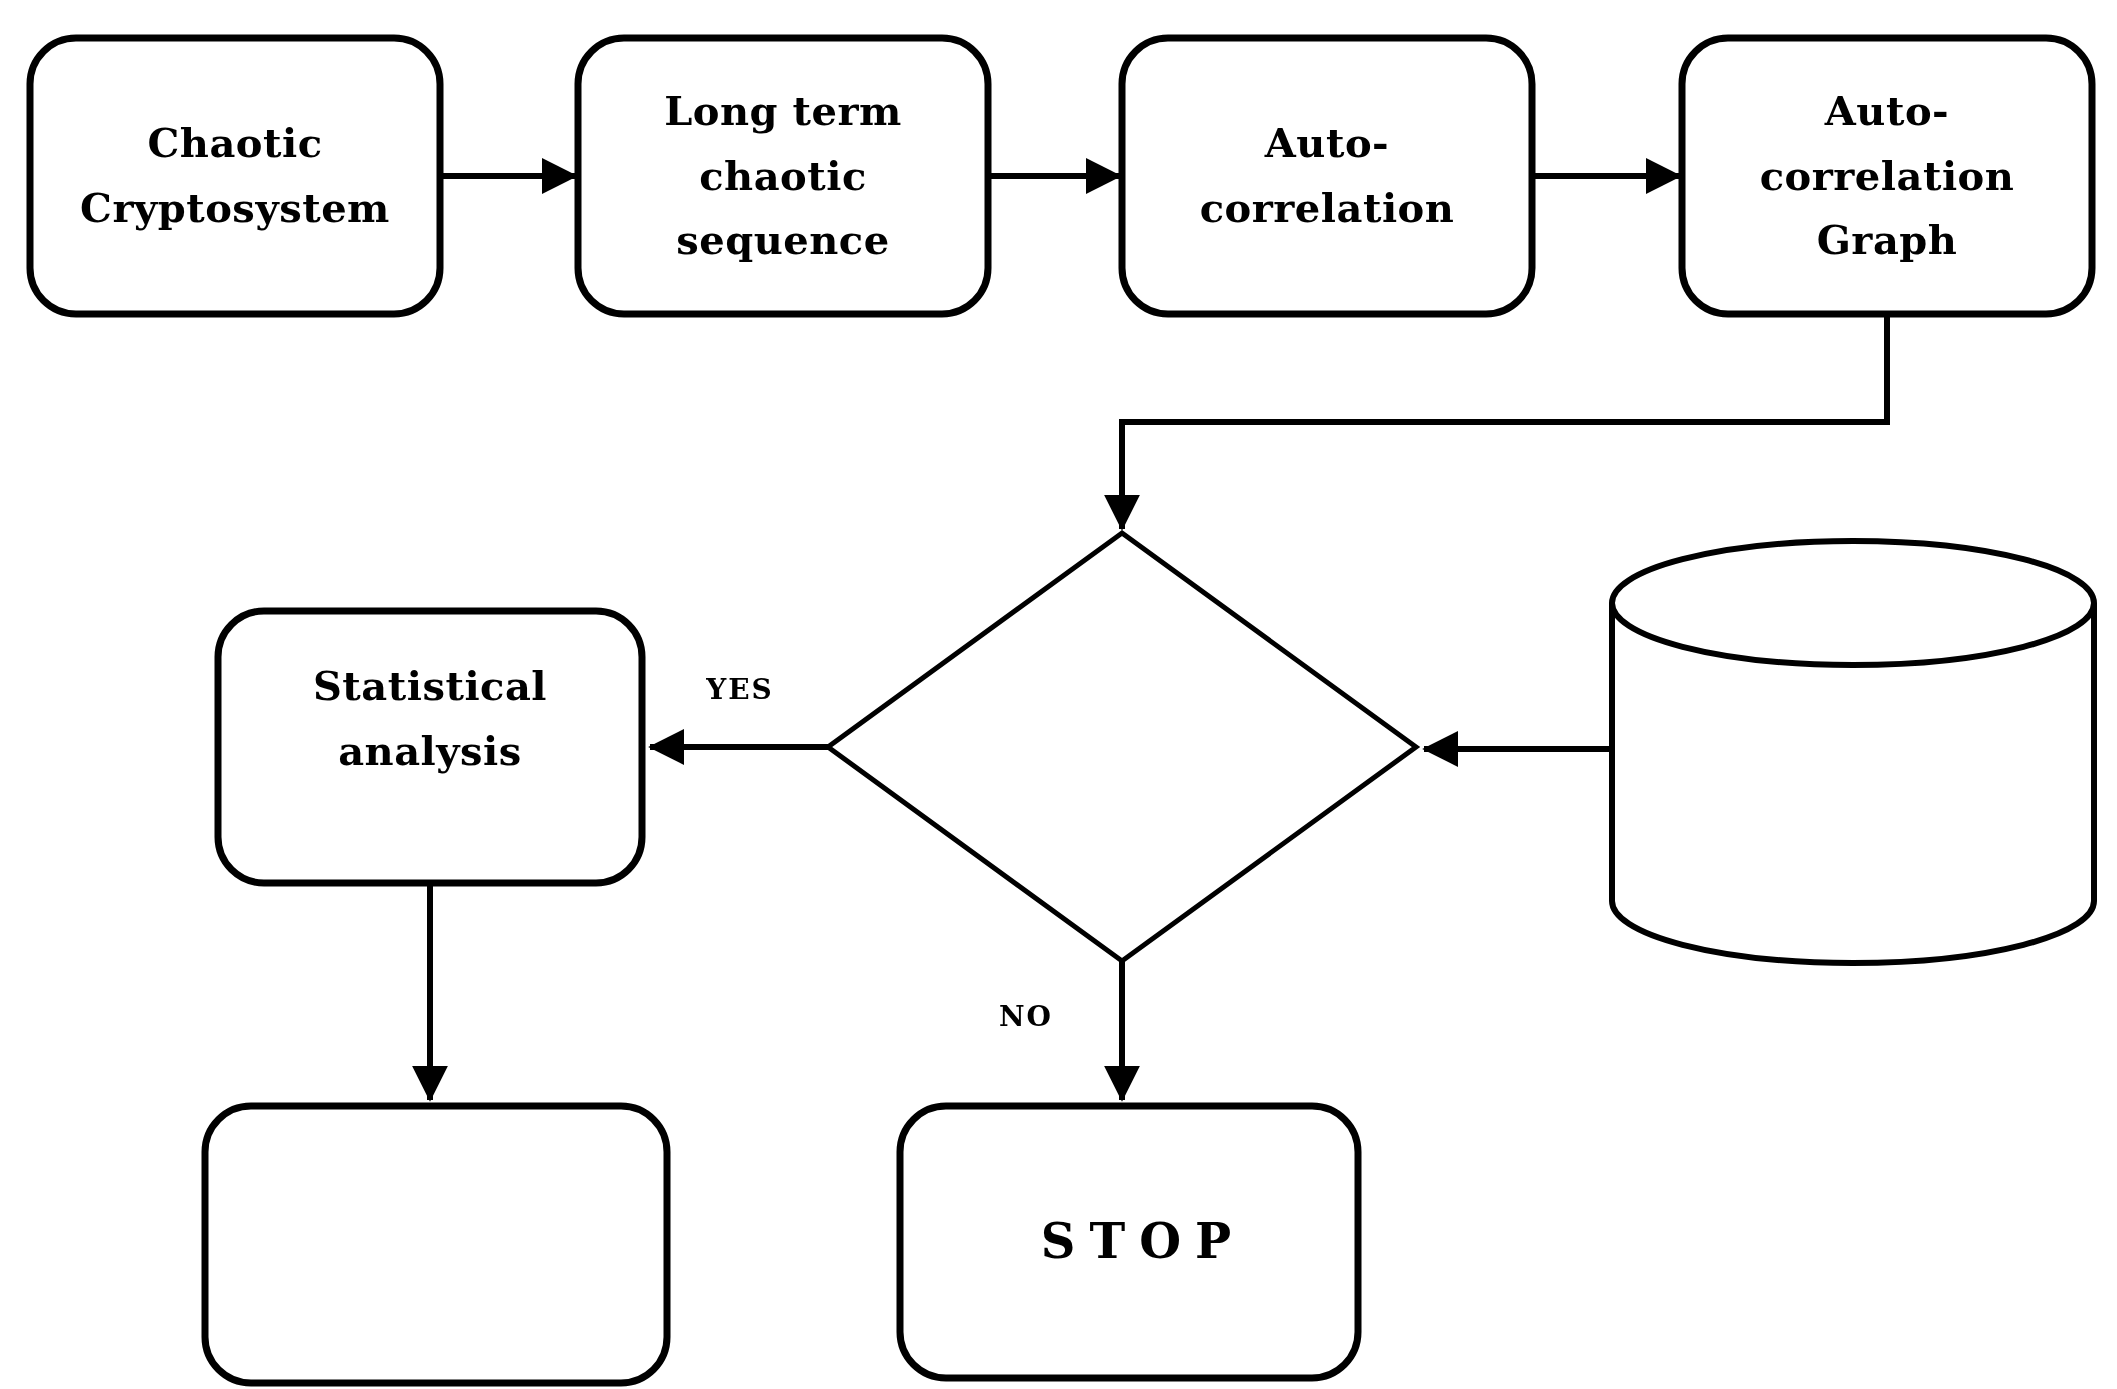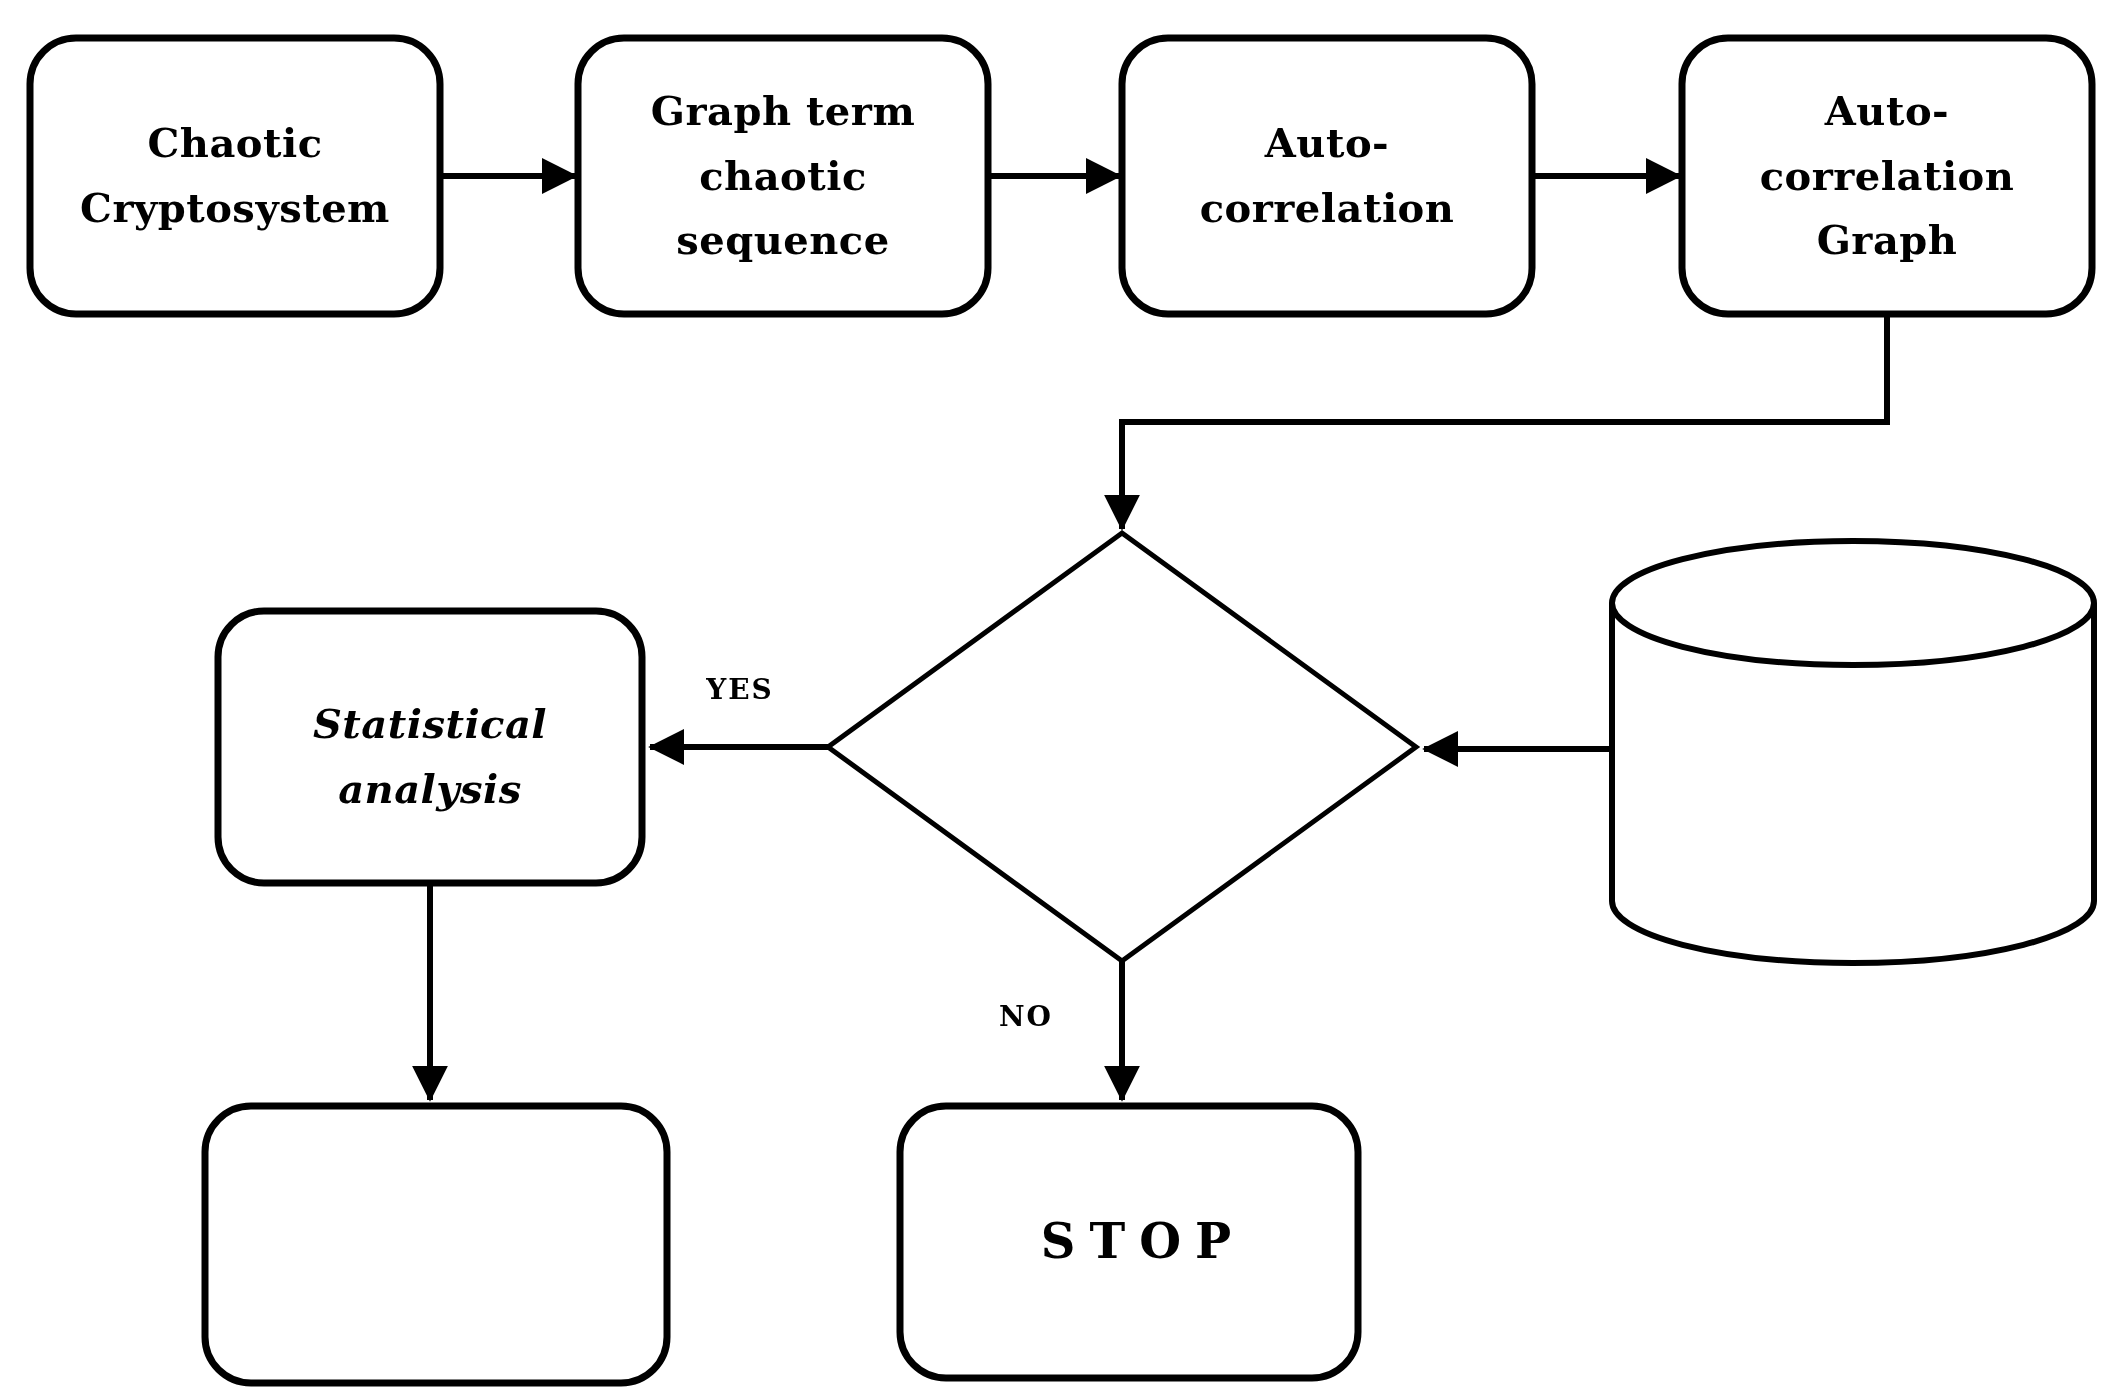--- a/index.html
+++ b/index.html
@@ -95,34 +95,34 @@
     <line x1="430" y1="872" x2="430" y2="1089" stroke="#000000" stroke-width="6" marker-end="url(#ah)"></line>
 
     <rect x="205" y="1095" width="462" height="277" rx="46" fill="#ffffff" stroke="#000000" stroke-width="7"></rect>
 
     <rect x="900" y="1095" width="458" height="272" rx="46" fill="#ffffff" stroke="#000000" stroke-width="7"></rect>
   </svg>
 
   <div class="node-label" style="left:30px;   top:27px;   width:410px; height:276px;">Chaotic
 Cryptosystem</div>
 
-  <div class="node-label" style="left:578px;  top:27px;   width:410px; height:276px;">Graph term
+  <div class="node-label" style="left:578px;  top:27px;   width:410px; height:276px;">Long term
 chaotic
 sequence</div>
 
   <div class="node-label" style="left:1122px; top:27px;   width:410px; height:276px;">Auto-
 correlation</div>
 
   <div class="node-label" style="left:1682px; top:27px;   width:410px; height:276px;">Auto-
 correlation
 Graph</div>
 
 
 
-  <div class="node-label" style="left:218px;  top:610px;  width:424px; height:272px;font-style:italic;">Statistical
+  <div class="node-label" style="left:218px;  top:572px;  width:424px; height:272px;">Statistical
 analysis</div>
 
 
   <div class="node-label stop-label" style="left:900px; top:1095px; width:458px; height:272px;text-align:right;">STOP</div>
 
   <div class="edge-label" style="left:675px; top:648px; width:130px; height:60px;">YES</div>
 
   <div class="edge-label" style="left:961px; top:975px; width:130px; height:60px;">NO</div>
 
 </div>

